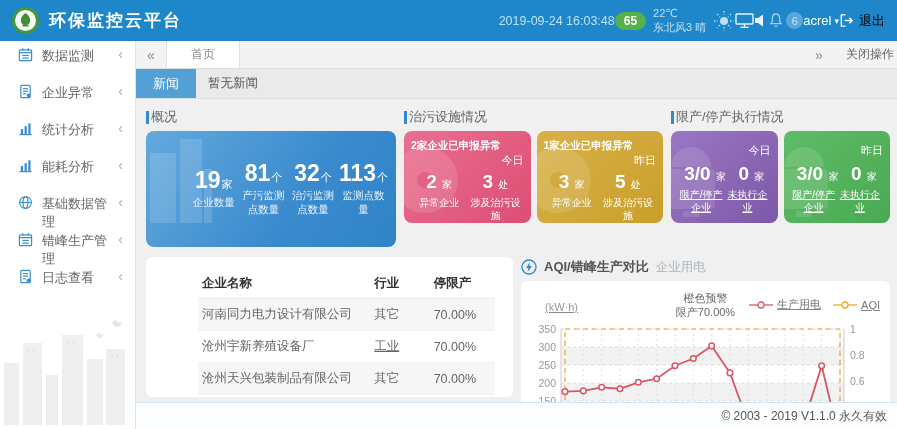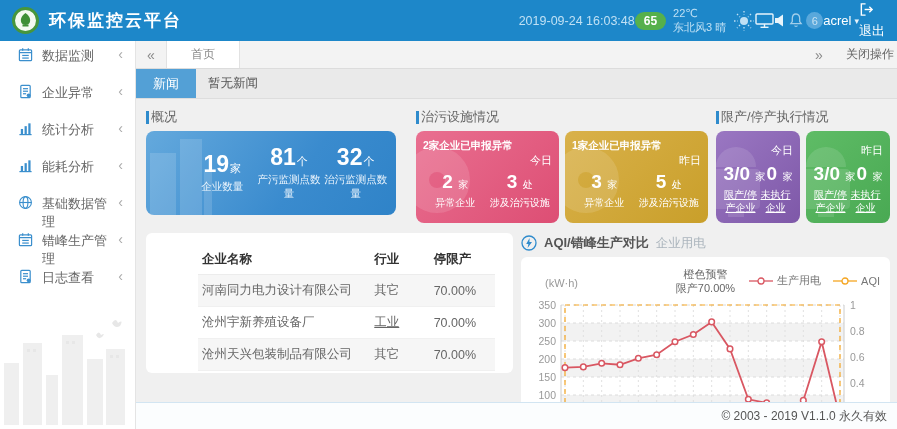--- a/index.html
+++ b/index.html
@@ -17,21 +17,21 @@
   .datetime { color:#bfe0f4; font-size:12.5px; white-space:nowrap; }
   .weather { display:flex; align-items:center; gap:7px; }
   .aqi-badge { background:#56b04c; color:#fff; border-radius:10px; padding:2px 9px; font-size:12px; font-weight:bold; }
   .weather-lines { color:#bfe0f4; font-size:11px; line-height:1.2; }
   .hdr-ico { display:flex; align-items:center; cursor:pointer; }
   .bell-wrap { display:flex; align-items:center; gap:2px; opacity:.75; }
   .bell-badge { background:#6db4e2; color:#fff; width:17px; height:17px; border-radius:50%;
     font-size:11px; display:flex; align-items:center; justify-content:center; }
   .user { color:#fff; font-size:13px; display:flex; align-items:center; gap:3px; cursor:pointer; }
   .caret { font-size:9px; color:#e8f4fb; }
-  .logout { color:#ffffff; font-size:13px; display:flex; align-items:flex-start; gap:5px; cursor:pointer;flex-direction:column; }
+  .logout { color:#000000; font-size:13px; display:flex; align-items:center; gap:5px; cursor:pointer; }
   
   .page-body { display:flex; height:388px; }
   .sidebar { width:136px; background:#fff; border-right:1px solid #e4e4e4; position:relative; flex-shrink:0; padding-top:6px; }
   .side-item { height:37px; display:flex; padding:0 12px 0 18px; color:#666; font-size:13px; cursor:pointer; }
   .side-item svg { margin-right:9px; flex-shrink:0; }
   .side-chevron { margin-left:auto; color:#aaa; font-size:14px; line-height:1; }
   .skyline { position:absolute; bottom:0; left:0; }
   .main { flex:1; display:flex; flex-direction:column; min-width:0; }
   
   .tabbar { height:28px; background:#f3f3f3; border-bottom:1px solid #dcdcdc; display:flex; align-items:stretch; font-size:12px; }
@@ -41,27 +41,27 @@
   .tabbar-right { margin-left:auto; display:flex; align-items:center; gap:12px; padding-right:3px; }
   .close-ops { color:#666; white-space:nowrap; cursor:pointer; }
   
   .newsbar { height:30px; background:#eaeaea; display:flex; align-items:center; border-bottom:1px solid #ddd; }
   .news-btn { background:#53a0d6; color:#fff; height:100%; padding:0 17px; display:flex; align-items:center; font-size:13px; cursor:pointer; }
   .news-text { margin-left:12px; color:#555; font-size:12.5px; }
   
   .content { flex:1; background:#f0f0f0; overflow:hidden; padding:8px 7px 0 10px; }
   .row1 { display:flex; gap:8px; }
   .col-overview { width:250px; flex-shrink:0; }
-  .col-treat { width:292px; flex-shrink:0;margin-left:12px; }
+  .col-treat { width:259px; flex-shrink:0; }
   .col-restrict { flex:1; min-width:0; }
   .section-head { display:flex; align-items:center; gap:2px; color:#666; font-size:13px; height:20px; margin-bottom:4px; }
   .section-bar { width:3px; height:13px; background:#2f8bcc; }
-  .overview-card { height:84px; border-radius:8px; position:relative; overflow:hidden;
+  .overview-card { height:116px; border-radius:8px; position:relative; overflow:hidden;
     background:linear-gradient(125deg,#64a9dd 0%,#3a8bce 60%,#2f83c8 100%);
-    display:flex; align-items:center; justify-content:flex-end; padding:0 8px 0 44px; gap:2px; }
+    display:flex; align-items:center; padding:0 8px 0 44px; gap:2px; }
   .stat { text-align:center; color:#fff; flex:1; }
   .stat-num { font-size:23px; font-weight:bold; line-height:1; white-space:nowrap; }
   .stat-unit { font-size:11px; font-weight:normal; margin-left:1px; }
   .stat-label { font-size:10.5px; color:#e8f3fc; margin-top:4px; line-height:1.25; }
   .watermark { position:absolute; pointer-events:none; }
   .mini-cards { display:flex; gap:6px; }
   .mini-card { flex:1; height:92px; border-radius:8px; color:#fff; padding:8px 7px; position:relative; overflow:hidden; }
   .mc-pink   { background:linear-gradient(135deg,#e96f90,#dd4e74); }
   .mc-gold   { background:linear-gradient(135deg,#d9b14a,#c99f2a); }
   .mc-purple { background:linear-gradient(135deg,#9a77c2,#7e58a8); }
@@ -80,21 +80,21 @@
   .section-head2 { display:flex; align-items:center; gap:7px; color:#555; font-size:13px; font-weight:bold; height:20px; margin-bottom:4px; }
   .section-sub { color:#aab4bc; font-weight:normal; font-size:12.5px; cursor:pointer; }
   .table-card { background:#fff; border-radius:6px; height:140px; padding:12px 18px 8px 52px; }
   table { width:100%; border-collapse:collapse; font-size:12.5px; color:#666; }
   th { text-align:left; color:#333; font-weight:bold; padding:6px 4px; border-bottom:1px solid #ececec; font-size:12.5px; }
   td { padding:7px 4px; }
   tr.stripe { background:#f6f6f6;margin-top:35px; }
   tbody tr { border-bottom:1px solid #f0f0f0; }
   .ind-link { text-decoration:underline; cursor:pointer; }
   .chart-card { background:#fff; border-radius:6px; height:225px; padding:6px 10px; }
-  .chart-top { display:flex; align-items:flex-start; position:relative; height:34px; font-size:11px; color:#888; }
+  .chart-top { display:flex; align-items:flex-start; position:relative; height:34px; font-size:11px; color:#888;text-decoration:underline; }
   .kwh { margin-left:14px; margin-top:14px; color:#999; }
   .annotation { position:absolute; left:50%; transform:translateX(-50%); top:4px; text-align:center; line-height:1.3; color:#666; }
   .legend { margin-left:auto; display:flex; gap:12px; align-items:center; margin-top:10px; color:#777; }
   .legend-item { display:flex; align-items:center; gap:4px; cursor:pointer; }
   
   .footer { height:27px; background:#fbfdfe; border-top:1px solid #d2e5f2; display:flex; align-items:center;
     justify-content:flex-end; padding-right:10px; font-size:12px; color:#555; }
 </style>
 </head>
 <body>
@@ -304,20 +304,24 @@
               <div class="stat-num"><span>19</span><span class="stat-unit">家</span></div>
               <div class="stat-label">企业数量</div>
             </div>
             <div class="stat">
               <div class="stat-num"><span>81</span><span class="stat-unit">个</span></div>
               <div class="stat-label">产污监测点数量</div>
             </div>
             <div class="stat">
               <div class="stat-num"><span>32</span><span class="stat-unit">个</span></div>
               <div class="stat-label">治污监测点数量</div>
+            </div>
+            <div class="stat">
+              <div class="stat-num"><span>113</span><span class="stat-unit">个</span></div>
+              <div class="stat-label">监测点数量</div>
             </div>
           </div>
         </div>
 
         <div class="col-treat">
           <div class="section-head">
             <span class="section-bar"></span>
             <span>治污设施情况</span>
           </div>
           <div class="mini-cards">

